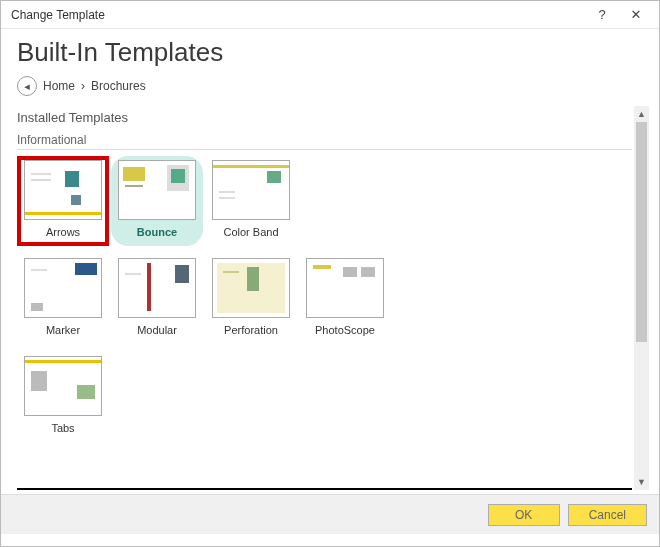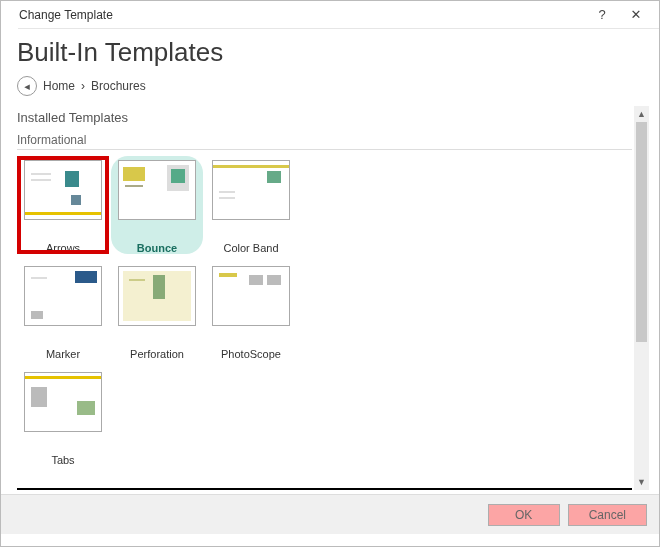--- a/index.html
+++ b/index.html
@@ -11,23 +11,22 @@
     color: #333;
     width: 660px;
     height: 547px;
     overflow: hidden;
     border: 1px solid #bbb;
   }
   .titlebar {
     height: 28px;
     display: flex;
     align-items: center;
-    padding: 0 6px 0 1px;
+    padding: 0 6px 0 10px;
     border-bottom: 1px solid #e6e6e6;
-    margin-left: 17px;
   }
   .titlebar .title { font-size: 12px; color: #333; }
   .titlebar .spacer { flex: 1; }
   .titlebar .tbtn {
     width: 34px;
     height: 26px;
     display: flex;
     align-items: center;
     justify-content: center;
     color: #444;
@@ -105,22 +104,21 @@
     display: flex;
     flex-wrap: wrap;
     gap: 2px 2px;
     margin-bottom: 8px;
   }
   .tile {
     width: 92px;
     display: flex;
     flex-direction: column;
     align-items: center;
-    padding: 4px 0 0 0;
-    gap: 16px;
+    padding: 4px 0 8px 0;
   }
   .tile .thumb {
     width: 78px;
     height: 60px;
     border: 1px solid #aaa;
     background: #fff;
     position: relative;
     overflow: hidden;
   }
   .tile .label {
@@ -147,21 +145,21 @@
     display: flex;
     align-items: center;
     justify-content: flex-end;
     padding: 0 12px;
     gap: 8px;
     border-top: 1px solid #ddd;
   }
   .footer .btn {
     min-width: 72px;
     height: 22px;
-    background: #fca5a5;
+    background: #fde047;
     border: 1px solid #adadad;
     font-size: 12px;
     color: #666;
     display: flex;
     align-items: center;
     justify-content: center;
     padding: 0 20px;
   }
   .stripe-y { position:absolute; left:0; right:0; height:3px; background:#e6c200; }
   .blk { position:absolute; background:#bbb; }
@@ -226,20 +224,28 @@
       <div class="tile">
         <div class="thumb">
           <div class="blk" style="right:4px;top:4px;width:22px;height:12px;background:#2b5a8a;"></div>
           <div class="blk" style="left:6px;bottom:6px;width:12px;height:8px;"></div>
           <div class="ln" style="left:6px;top:10px;width:16px;"></div>
         </div>
         <div class="label">Marker</div>
       </div>
       <div class="tile">
         <div class="thumb">
+          <div class="blk" style="left:28px;top:4px;width:4px;height:48px;background:#a33;"></div>
+          <div class="blk" style="right:6px;top:6px;width:14px;height:18px;background:#567;"></div>
+          <div class="ln" style="left:6px;top:14px;width:16px;"></div>
+        </div>
+        <div class="label">Modular</div>
+      </div>
+      <div class="tile">
+        <div class="thumb">
           <div class="blk" style="left:4px;top:4px;width:68px;height:50px;background:#f4f0d0;"></div>
           <div class="blk" style="left:34px;top:8px;width:12px;height:24px;background:#8a7;"></div>
           <div class="ln" style="left:10px;top:12px;width:16px;background:#cc8;"></div>
         </div>
         <div class="label">Perforation</div>
       </div>
       <div class="tile">
         <div class="thumb">
           <div class="blk" style="left:6px;top:6px;width:18px;height:4px;background:#d8c84a;"></div>
           <div class="blk" style="left:36px;top:8px;width:14px;height:10px;"></div>

